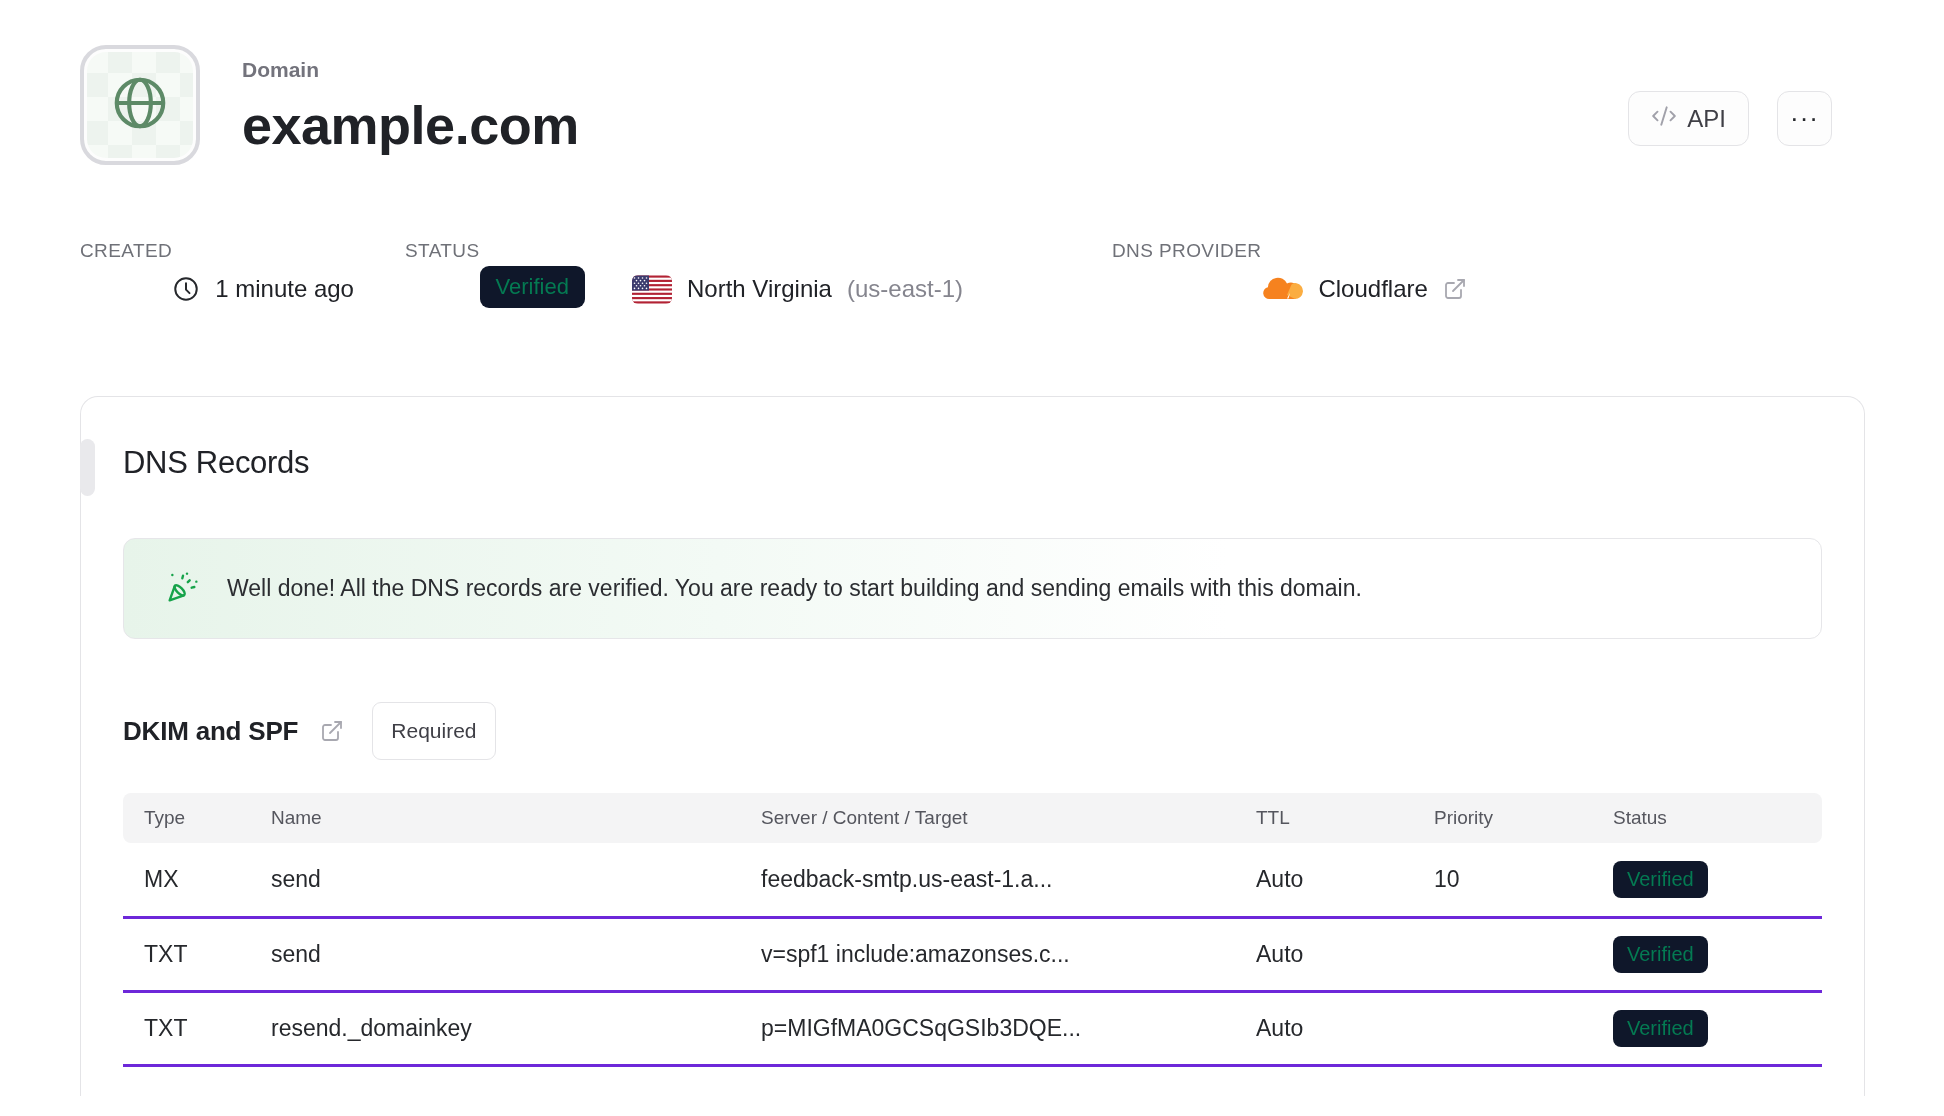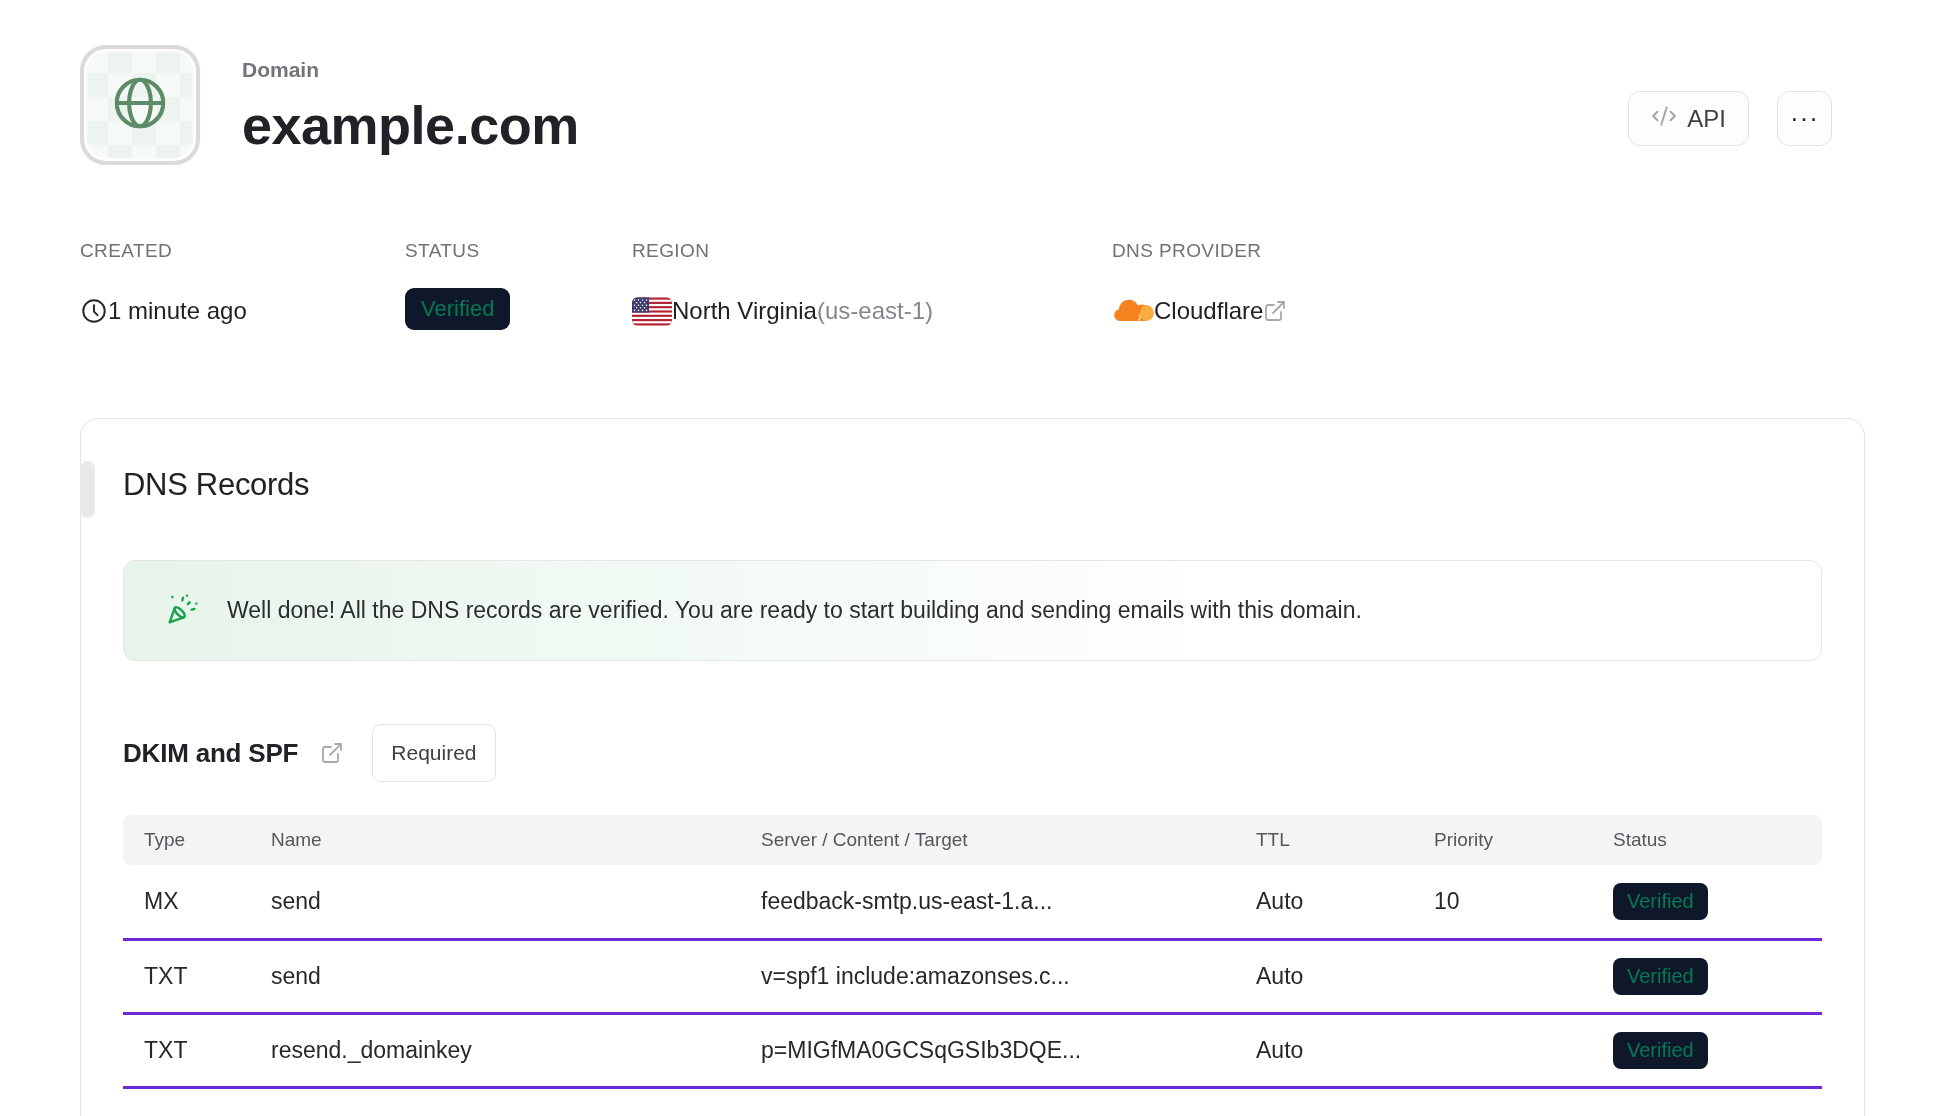--- a/index.html
+++ b/index.html
@@ -34,30 +34,30 @@
     display: inline-flex; align-items: center; justify-content: center; gap: 10px;
     height: 55px; border: 1px solid #e4e4e7; border-radius: 12px;
     background: #fdfdfd; font-size: 24px; color: #3f3f46;
     padding: 0 22px; cursor: pointer; margin-top: 13px;
   }
   .btn.icon-only { width: 55px; padding: 0; font-size: 26px; color: #26282c; letter-spacing: 1px; }
   .btn svg { width: 26px; height: 26px; }
 
   
   .meta-row { display: flex; margin-top: 75px; }
-  .meta-col { display: flex; flex-direction: column; }
+  .meta-col { display: flex; }
   .meta-col.created { width: 325px; }
   .meta-col.status  { width: 227px; }
   .meta-col.region  { width: 480px; }
   .meta-label {
     font-size: 19px; font-weight: 500; color: #6f7178;
     letter-spacing: 0.4px; text-transform: uppercase;
   }
   .meta-value {
-    margin-top: 26px; display: flex; align-items: center; 
+    margin-top: 26px; display: flex; align-items: center; gap: 15px;
     font-size: 24px; color: #202227; min-height: 46px;
   }
   .meta-value .muted { color: #85858e; }
   .clock svg { width: 28px; height: 28px; display: block; }
   .flag { width: 40px; height: 29px; border-radius: 6px; overflow: hidden; display: inline-block; flex: none; }
   .flag svg { display: block; width: 100%; height: 100%; }
   .cf-icon svg { width: 42px; height: 27px; display: block; }
   .badge-verified {
     display: inline-flex; align-items: center;
     background: #0f172a; color: #047a52;
@@ -179,21 +179,20 @@
         <span>1 minute ago</span>
       </div>
     </div>
     <div class="meta-col status">
       <div class="meta-label">STATUS</div>
       <div class="meta-value">
         <span class="badge-verified">Verified</span>
       </div>
     </div>
     <div class="meta-col region">
-      <div class="meta-label">REGION</div>
       <div class="meta-value">
         <span class="flag">
           <svg viewBox="0 0 40 28">
             <rect width="40" height="28" fill="#b22234"></rect>
             <g fill="#ffffff">
               <rect y="2.15" width="40" height="2.15"></rect>
                 <rect y="6.46" width="40" height="2.15"></rect>
               <rect y="10.77" width="40" height="2.15"></rect>
                 <rect y="15.08" width="40" height="2.15"></rect>
               <rect y="19.38" width="40" height="2.15"></rect>

